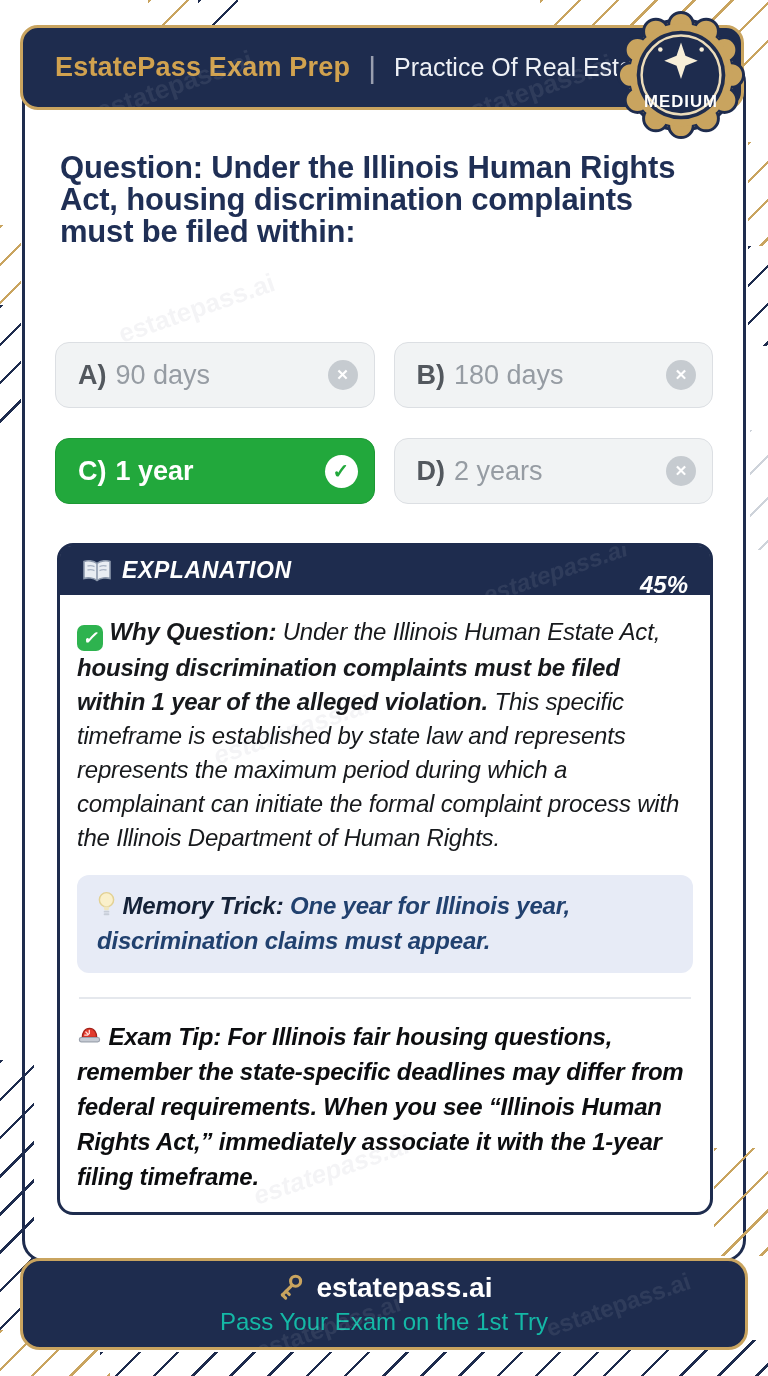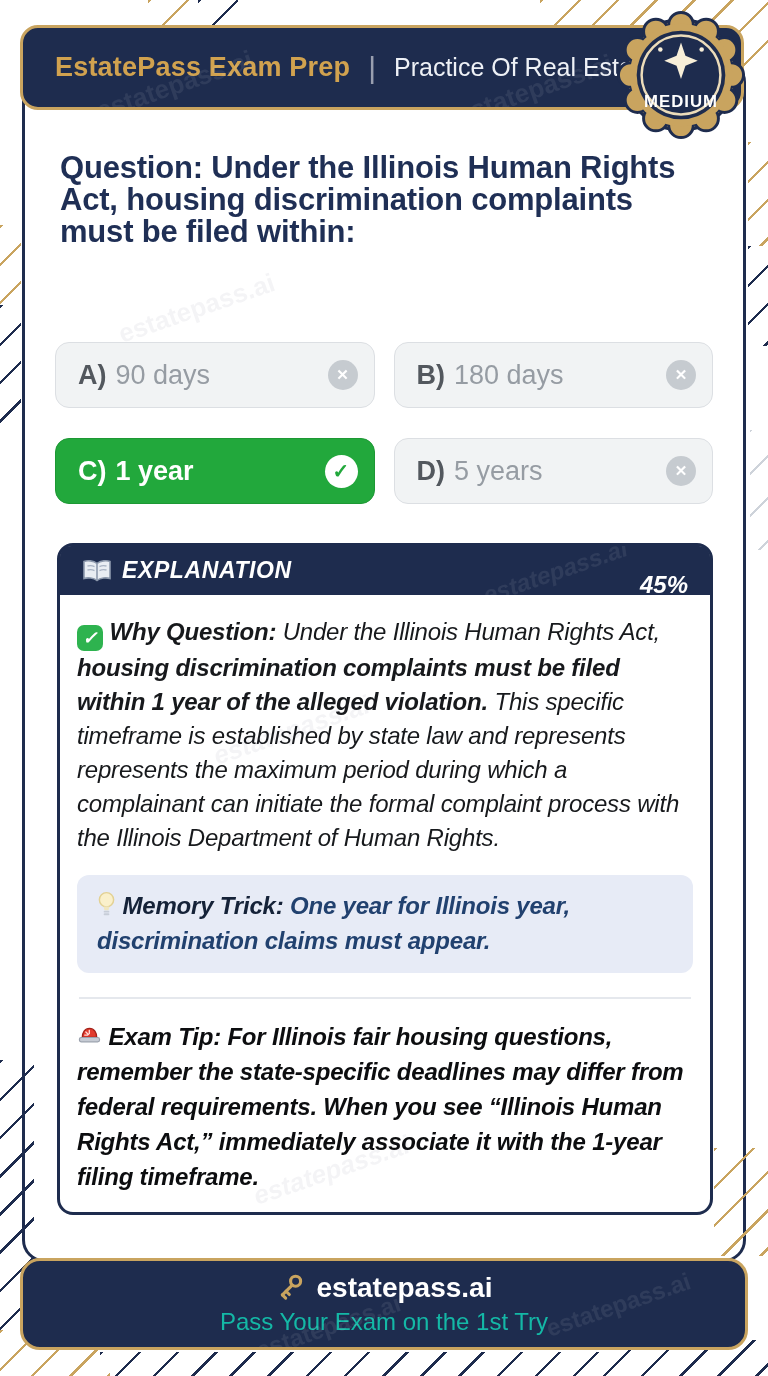--- a/index.html
+++ b/index.html
@@ -156,41 +156,41 @@
       <span class="val">180 days</span>
       <span class="x-circle">✕</span>
     </div>
     <div class="option correct">
       <span class="letter">C)</span>
       <span class="val">1 year</span>
       <span class="check-circle">✓</span>
     </div>
     <div class="option">
       <span class="letter">D)</span>
-      <span class="val">5 years</span>
+      <span class="val">2 years</span>
       <span class="x-circle">✕</span>
     </div>
   </div>
 
   <div class="panel">
     <div class="panel-header">
       <svg class="svg-ico" viewBox="0 0 30 24" width="30" height="24">
         <path d="M15 4.5 C11.5 1.5 5 1.2 2 2.5 L2 19.5 C5.5 18.3 11.8 18.7 15 21.5 C18.2 18.7 24.5 18.3 28 19.5 L28 2.5 C25 1.2 18.5 1.5 15 4.5 Z" fill="#e9edf3" stroke="#8d99ad" stroke-width="1.6"></path>
         <line x1="15" y1="4.5" x2="15" y2="21.5" stroke="#8d99ad" stroke-width="1.6"></line>
         <path d="M5.5 7 C8 6.4 10.5 6.6 12.5 7.6 M5.5 11 C8 10.4 10.5 10.6 12.5 11.6 M17.5 7.6 C19.5 6.6 22 6.4 24.5 7 M17.5 11.6 C19.5 10.6 22 10.4 24.5 11" stroke="#aab4c4" stroke-width="1.3" fill="none"></path>
       </svg>
       <span class="panel-title">EXPLANATION</span>
       <span class="panel-stat">45%</span>
       <span class="wm wm-light" style="left:420px;top:12px;font-size:24px;">estatepass.ai</span>
     </div>
     <div class="panel-body" style="position:relative;">
       <p class="why">
         <span class="ico-check-sq">✓</span>
         <span class="b">Why Question:</span>
-        <span>Under the Illinois Human Rights Act,</span>
+        <span>Under the Illinois Human Estate Act,</span>
         <span class="b">housing discrimination complaints must be filed within 1 year of the alleged violation.</span>
         <span>This specific timeframe is established by state law and represents represents the maximum period during which a complainant can initiate the formal complaint process with the Illinois Department of Human Rights.</span>
       </p>
       <div class="memory">
         <svg class="svg-ico" viewBox="0 0 20 28" width="19" height="27">
           <circle cx="10" cy="9" r="7.5" fill="#faf0cb" stroke="#e3d193" stroke-width="1.5"></circle>
           <path d="M7 16 L13 16 L12.2 20 L7.8 20 Z" fill="#f0e6bf"></path>
           <rect x="7" y="20.5" width="6" height="2" rx="1" fill="#c7cdd8"></rect>
           <rect x="7" y="23.2" width="6" height="2" rx="1" fill="#c7cdd8"></rect>
         </svg>

